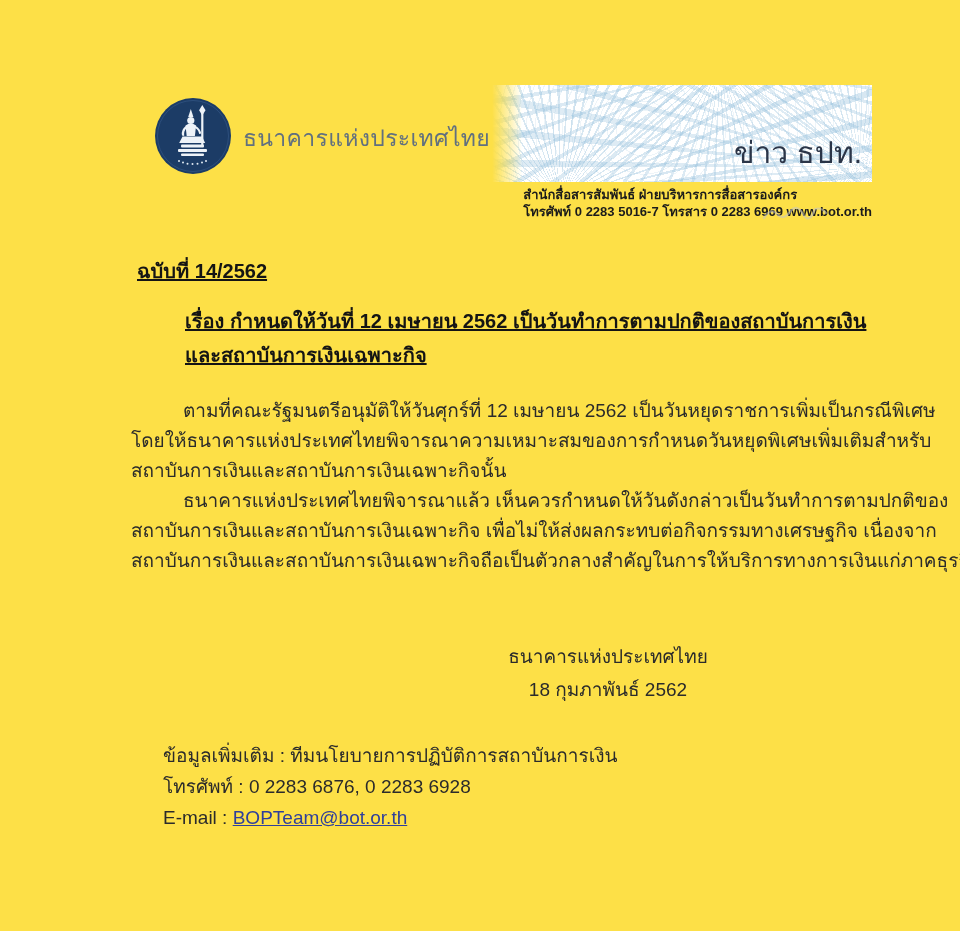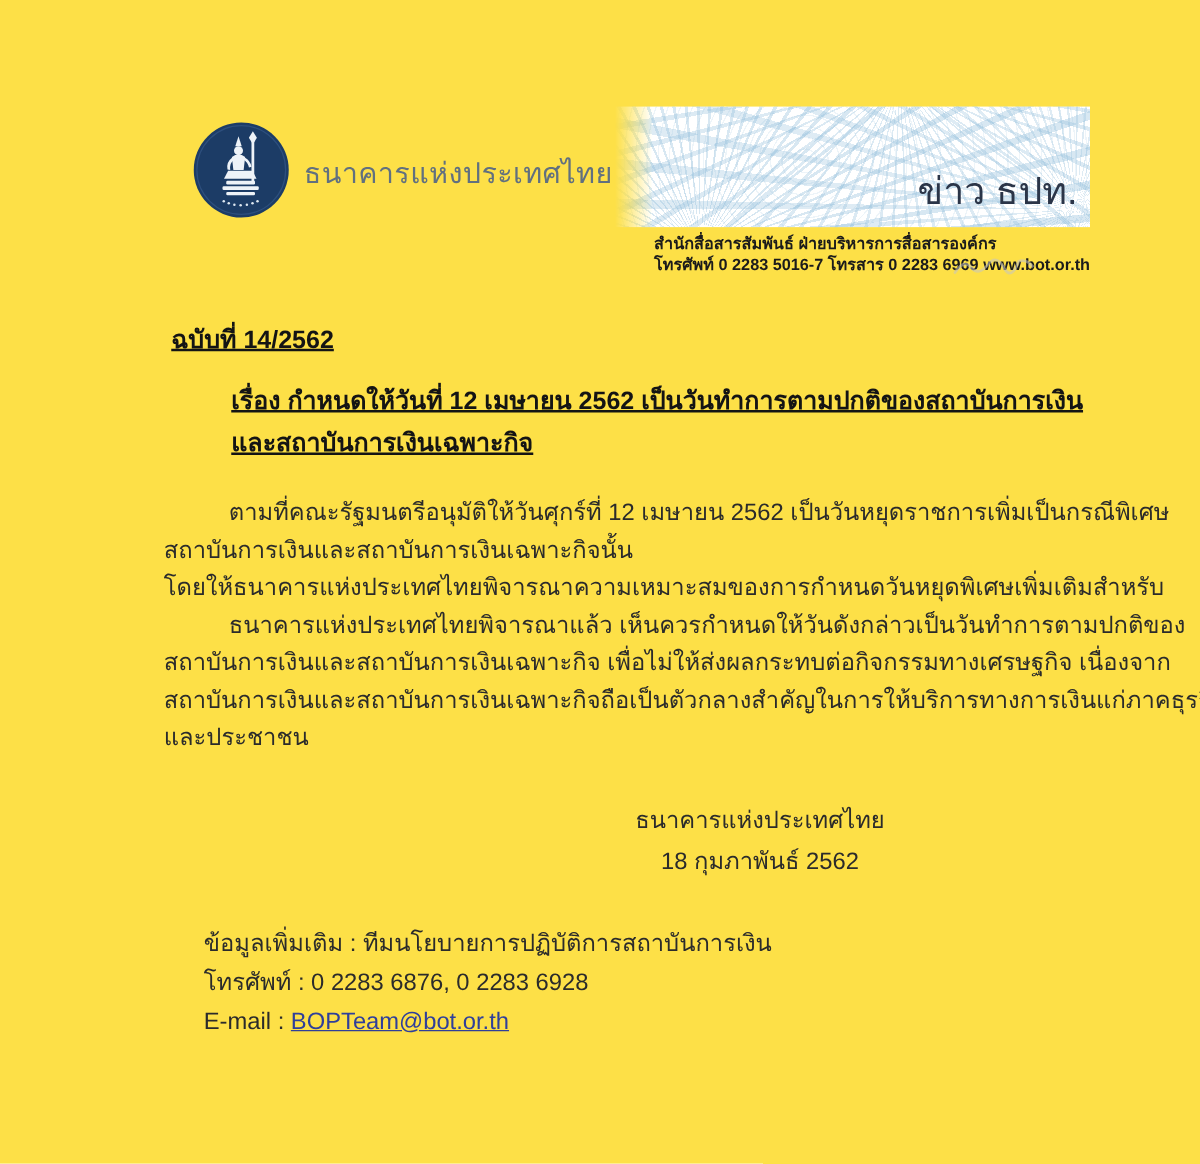--- a/index.html
+++ b/index.html
@@ -132,29 +132,28 @@
 
   <div class="doc-number">ฉบับที่ 14/2562</div>
 
   <div class="doc-title">
     <div class="t-line">เรื่อง กำหนดให้วันที่ 12 เมษายน 2562 เป็นวันทำการตามปกติของสถาบันการเงิน</div>
     <div class="t-line">และสถาบันการเงินเฉพาะกิจ</div>
   </div>
 
   <div class="para para-1">
     <div class="p-line indent">ตามที่คณะรัฐมนตรีอนุมัติให้วันศุกร์ที่ 12 เมษายน 2562 เป็นวันหยุดราชการเพิ่มเป็นกรณีพิเศษ</div>
+    <div class="p-line">โดยให้ธนาคารแห่งประเทศไทยพิจารณาความเหมาะสมของการกำหนดวันหยุดพิเศษเพิ่มเติมสำหรับ</div>
     <div class="p-line">สถาบันการเงินและสถาบันการเงินเฉพาะกิจนั้น</div>
-    <div class="p-line">โดยให้ธนาคารแห่งประเทศไทยพิจารณาความเหมาะสมของการกำหนดวันหยุดพิเศษเพิ่มเติมสำหรับ</div>
   </div>
 
   <div class="para para-2">
     <div class="p-line indent">ธนาคารแห่งประเทศไทยพิจารณาแล้ว เห็นควรกำหนดให้วันดังกล่าวเป็นวันทำการตามปกติของ</div>
     <div class="p-line">สถาบันการเงินและสถาบันการเงินเฉพาะกิจ เพื่อไม่ให้ส่งผลกระทบต่อกิจกรรมทางเศรษฐกิจ เนื่องจาก</div>
     <div class="p-line">สถาบันการเงินและสถาบันการเงินเฉพาะกิจถือเป็นตัวกลางสำคัญในการให้บริการทางการเงินแก่ภาคธุรกิจ</div>
-    <div class="p-line">และประชาชน</div>
   </div>
 
   <div class="signature">
     <div>ธนาคารแห่งประเทศไทย</div>
     <div>18 กุมภาพันธ์ 2562</div>
   </div>
 
   <div class="footer">
     <div class="f-line">ข้อมูลเพิ่มเติม : ทีมนโยบายการปฏิบัติการสถาบันการเงิน</div>
     <div class="f-line">โทรศัพท์ : 0 2283 6876, 0 2283 6928</div>

